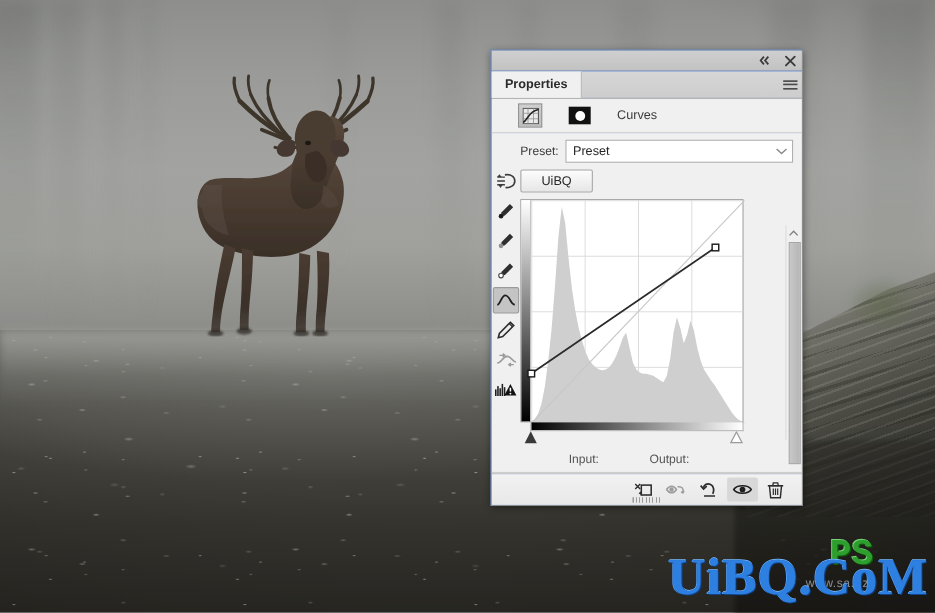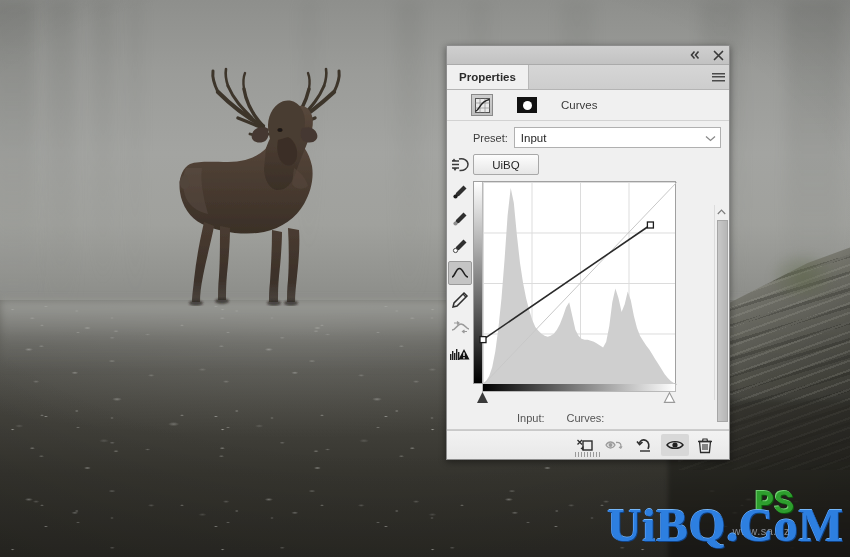--- a/index.html
+++ b/index.html
@@ -289,21 +289,21 @@
       linear-gradient(to right, #dcdcdc 1px, transparent 1px),
       linear-gradient(to bottom, #dcdcdc 1px, transparent 1px);
     background-size: 48.5px 50.5px;
   }
   .graph svg { position:absolute; left:0; top:0; }
 
   .sliders { position: relative; height: 14px; width: 205px; }
   .sl { position:absolute; top: 0; width: 13px; height: 12px; }
 
   .iorow {
-    display: flex; gap: 22px; padding: 6px 0 0 44px;
+    display: flex; gap: 46px; padding: 6px 0 0 44px;
     font-size: 11px; color: #545454;
   }
 
   .footer {
     flex: 0 0 28px;
     background: linear-gradient(180deg,#f2f2f2,#e8e8e8);
     border-top: 1px solid #c9c9c9;
     display:flex; align-items:center; justify-content:flex-end;
     padding-right: 10px; gap: 2px;
   }
@@ -582,21 +582,21 @@
             <circle cx="15" cy="10.8" r="0.85" fill="#fff"></circle>
           </svg>
         </div>
       </div>
 
       <div class="content">
 
         <div class="row">
           <div class="lbl">Preset:</div>
           <div class="select">
-            <span>Input</span>
+            <span>Preset</span>
             <span class="caret">
               <svg width="11" height="7" viewBox="0 0 11 7">
                   <path d="M1,1.5 L5.5,5.5 L10,1.5" fill="none" stroke="#8a8a8a" stroke-width="1.3"></path>
                 </svg>
             </span>
           </div>
         </div>
 
         <div class="row">
           <div class="btn">UiBQ</div>
@@ -628,21 +628,21 @@
             </div>
             <div class="sl" style="left:190px">
               <svg width="13" height="12" viewBox="0 0 13 12">
                   <path d="M6.5,0.7 L11.6,10.4 L1.4,10.4 Z" fill="#fff" stroke="#9a9a9a" stroke-width="1.1"></path>
                 </svg>
             </div>
           </div>
 
           <div class="iorow">
             <span>Input:</span>
-            <span>Curves:</span>
+            <span>Output:</span>
           </div>
         </div>
       </div>
 
       <div class="vscroll">
         <div class="vs-arrow">
           <svg width="9" height="6" viewBox="0 0 9 6">
               <path d="M0.8,5 L4.5,1.2 L8.2,5" fill="none" stroke="#7d7d7d" stroke-width="1.2"></path>
             </svg>
         </div>

